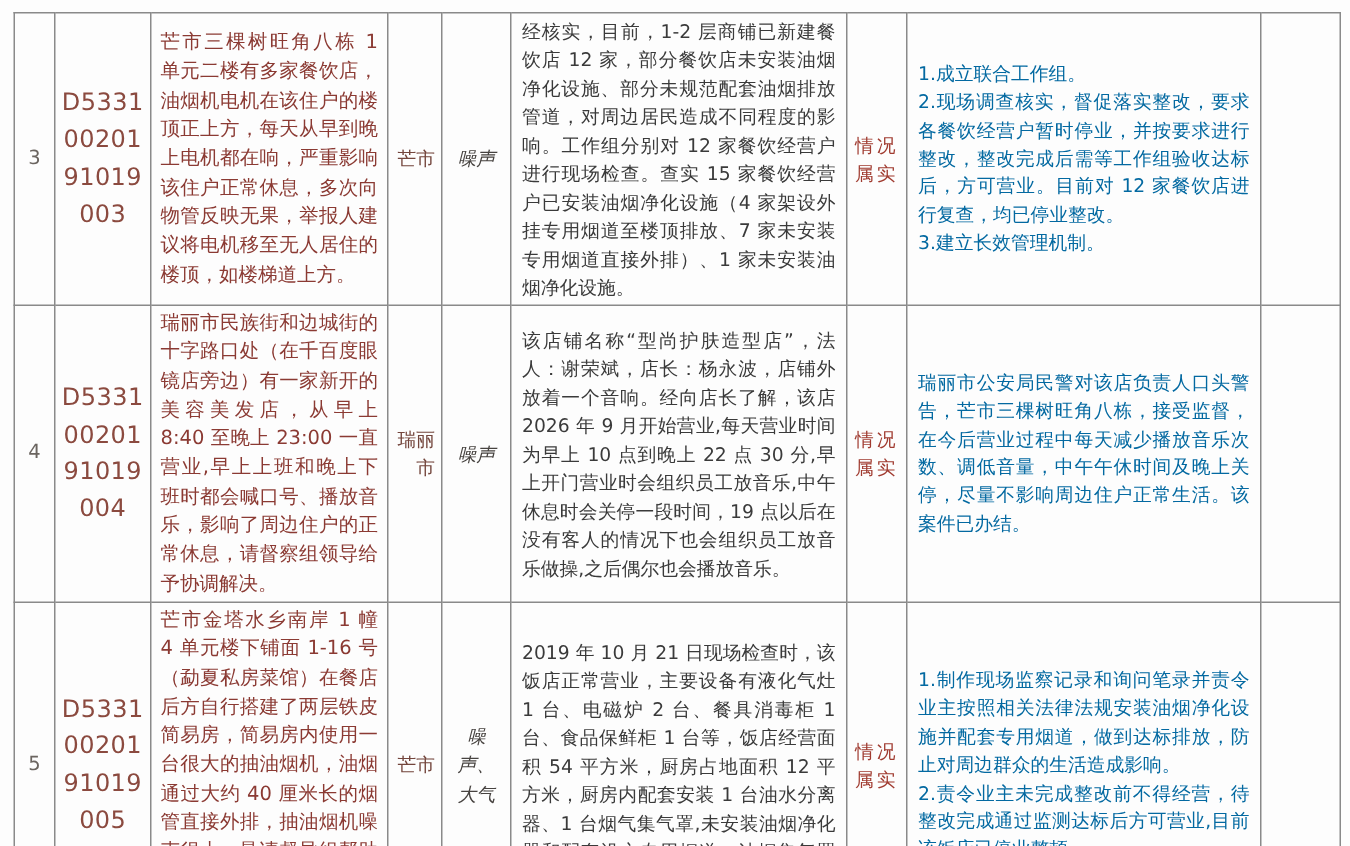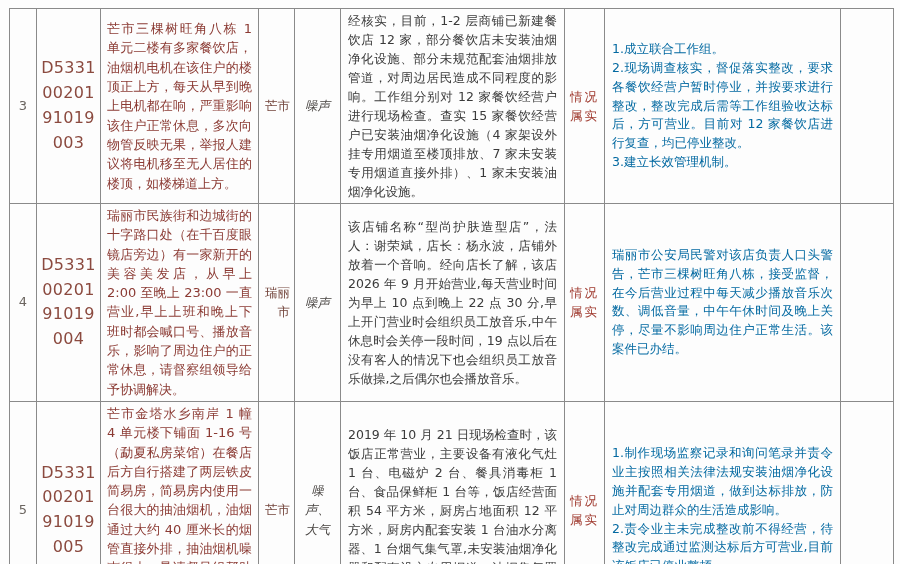--- a/index.html
+++ b/index.html
@@ -119,21 +119,21 @@
         <td class="c-invest">经核实，目前，1-2 层商铺已新建餐饮店 12 家，部分餐饮店未安装油烟净化设施、部分未规范配套油烟排放管道，对周边居民造成不同程度的影响。工作组分别对 12 家餐饮经营户进行现场检查。查实 15 家餐饮经营户已安装油烟净化设施（4 家架设外挂专用烟道至楼顶排放、7 家未安装专用烟道直接外排）、1 家未安装油烟净化设施。</td>
         <td class="c-status">情况属实</td>
         <td class="c-resolution">1.成立联合工作组。
 2.现场调查核实，督促落实整改，要求各餐饮经营户暂时停业，并按要求进行整改，整改完成后需等工作组验收达标后，方可营业。目前对 12 家餐饮店进行复查，均已停业整改。
 3.建立长效管理机制。</td>
         <td class="c-remark"></td>
       </tr>
       <tr class="r1">
         <td class="c-num">4</td>
         <td class="c-id">D53310020191019004</td>
-        <td class="c-complaint">瑞丽市民族街和边城街的十字路口处（在千百度眼镜店旁边）有一家新开的美容美发店，从早上 2:00 至晚上 23:00 一直营业,早上上班和晚上下班时都会喊口号、播放音乐，影响了周边住户的正常休息，请督察组领导给予协调解决。</td>
+        <td class="c-complaint">瑞丽市民族街和边城街的十字路口处（在千百度眼镜店旁边）有一家新开的美容美发店，从早上 8:40 至晚上 23:00 一直营业,早上上班和晚上下班时都会喊口号、播放音乐，影响了周边住户的正常休息，请督察组领导给予协调解决。</td>
         <td class="c-city">瑞丽市</td>
         <td class="c-type">噪声</td>
         <td class="c-invest">该店铺名称“型尚护肤造型店”，法人：谢荣斌，店长：杨永波，店铺外放着一个音响。经向店长了解，该店 2026 年 9 月开始营业,每天营业时间为早上 10 点到晚上 22 点 30 分,早上开门营业时会组织员工放音乐,中午休息时会关停一段时间，19 点以后在没有客人的情况下也会组织员工放音乐做操,之后偶尔也会播放音乐。</td>
         <td class="c-status">情况属实</td>
         <td class="c-resolution">瑞丽市公安局民警对该店负责人口头警告，芒市三棵树旺角八栋，接受监督，在今后营业过程中每天减少播放音乐次数、调低音量，中午午休时间及晚上关停，尽量不影响周边住户正常生活。该案件已办结。</td>
         <td class="c-remark"></td>
       </tr>
       <tr class="r2">
         <td class="c-num">5</td>
         <td class="c-id">D53310020191019005</td>

